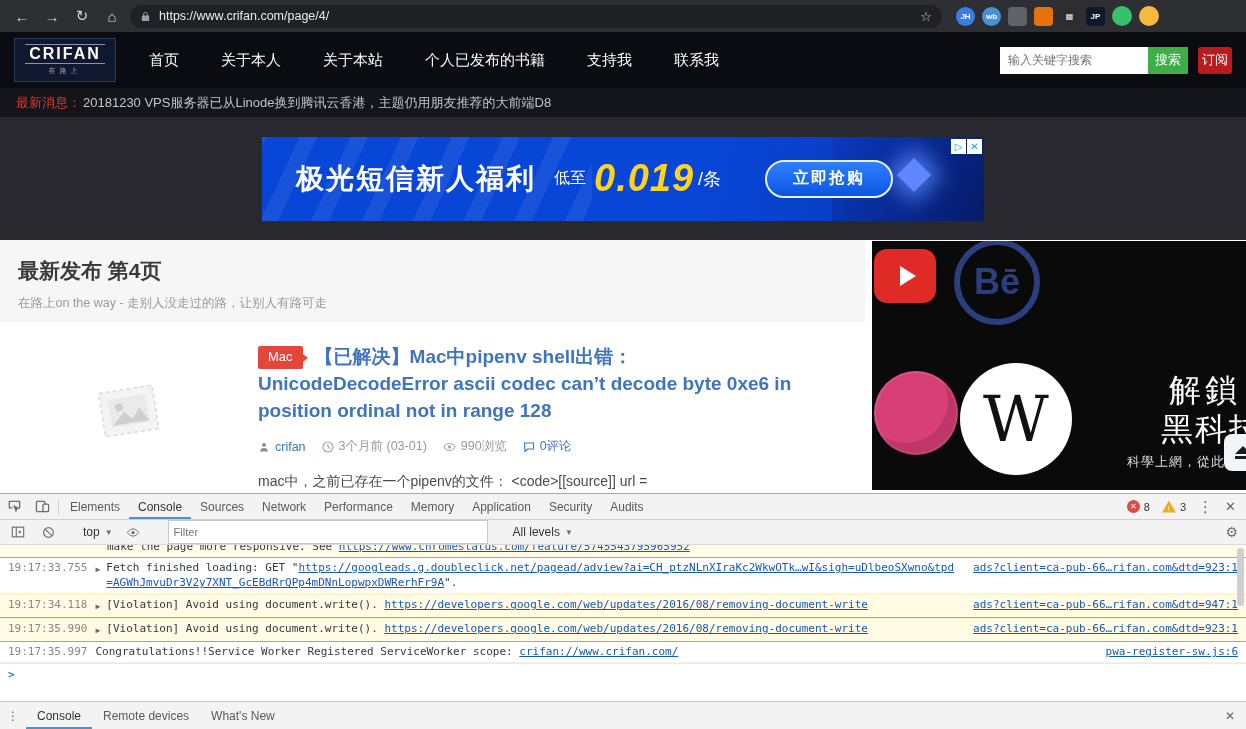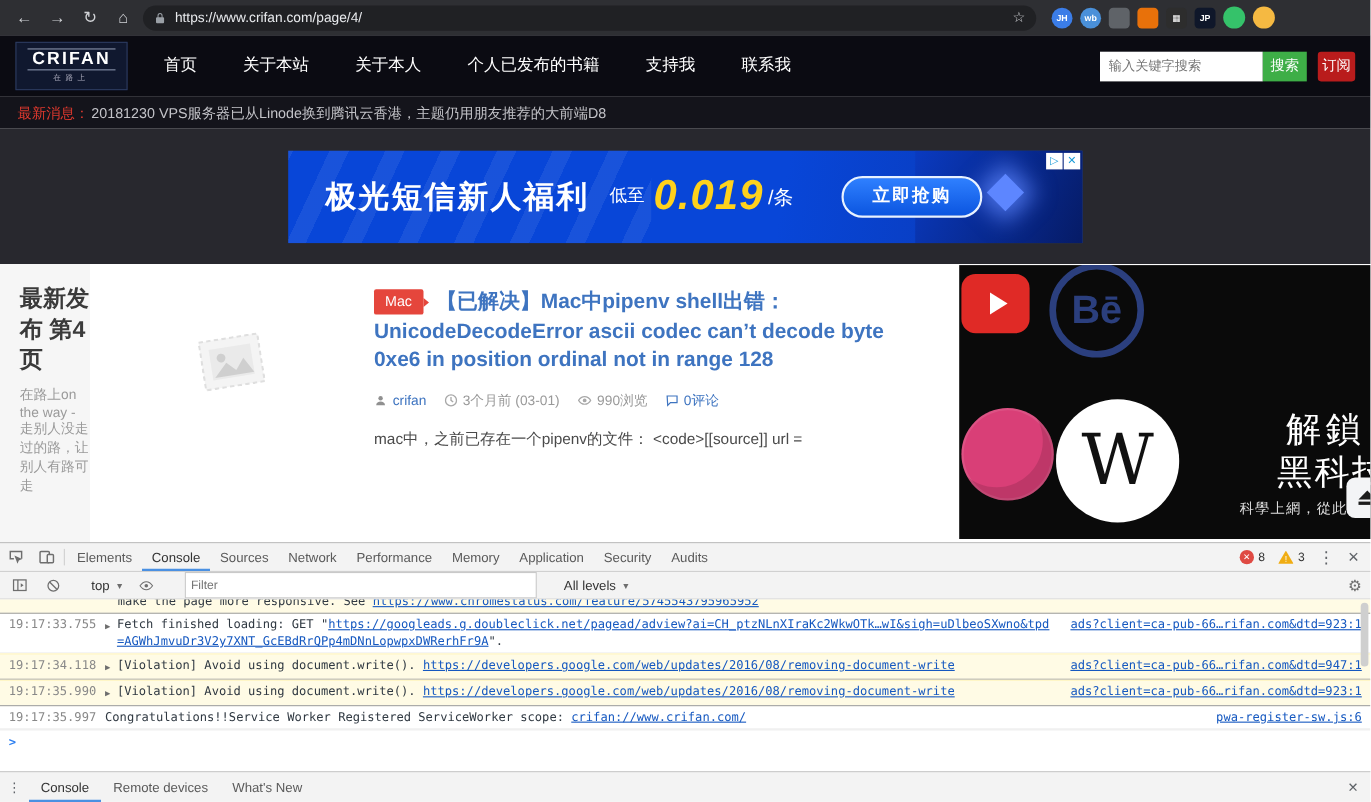--- a/index.html
+++ b/index.html
@@ -47,21 +47,21 @@
   .ad-low { color:#fff; font-size:16px; margin-left:18px; z-index:1; }
   .ad-price { color:#ffd21c; font-size:38px; font-weight:bold; font-style:italic; margin-left:8px; z-index:1; letter-spacing:1px; }
   .ad-unit { color:#fff; font-size:18px; margin-left:4px; z-index:1; }
   .ad-cta { margin-left:44px; z-index:1; height:38px; padding:0 26px; border:2px solid #e8f2ff; border-radius:19px;
      background:linear-gradient(#2f80ff,#0b55e0); color:#fff; font-size:16px; font-weight:bold; display:flex; align-items:center; cursor:pointer; letter-spacing:2px; }
   .ad-corner { position:absolute; top:2px; right:2px; display:flex; gap:1px; z-index:2; }
   .ad-corner .cbox { width:15px; height:15px; background:#fff; color:#1a9bd7; font-size:10px; display:flex; align-items:center; justify-content:center; cursor:pointer; }
 
   
   .content { flex:1 1 auto; min-height:0; display:flex; background:#fff; overflow:hidden; }
-  .left-col { flex:0 0 865px; display:flex; flex-direction:row; min-height:0; }
+  .left-col { flex:0 0 865px; display:flex; flex-direction:column; min-height:0; }
   .page-head { flex:0 0 82px; background:#f6f6f6; padding:17px 0 0 18px; }
   .page-title { font-size:21px; color:#3a3a3a; font-weight:600; }
   .page-subtitle { font-size:12.5px; color:#9a9a9a; margin-top:10px; }
   .article { flex:1; background:#fff; display:flex; padding-top:22px; min-height:0; }
   .thumb-col { flex:0 0 258px; display:flex; justify-content:center; align-items:flex-start; padding-top:44px; }
   .stamp { transform:rotate(-9deg); opacity:.95; }
   .article-body { flex:1; max-width:575px; padding-right:16px; }
   .article-title { font-size:19px; line-height:1.4; color:#3e74c0; font-weight:600; }
   .cat-badge { display:inline-block; background:#e5463c; color:#fff; font-size:13px; font-weight:normal; padding:2px 10px 3px; border-radius:2px; margin-right:12px; position:relative; top:-2px; }
   .cat-badge::after { content:""; position:absolute; right:-5px; top:50%; margin-top:-4px; border-top:4px solid transparent; border-bottom:4px solid transparent; border-left:5px solid #e5463c; }
@@ -155,22 +155,22 @@
     </div>
   </div>
 
   <div class="site-header">
     <div class="logo-box">
       <span class="logo-main">CRIFAN</span>
       <span class="logo-sub">在路上</span>
     </div>
     <div class="main-nav">
       <span class="nav-item">首页</span>
+      <span class="nav-item">关于本人</span>
       <span class="nav-item">关于本站</span>
-      <span class="nav-item">关于本人</span>
       <span class="nav-item">个人已发布的书籍</span>
       <span class="nav-item">支持我</span>
       <span class="nav-item">联系我</span>
     </div>
     <div class="header-right">
       <div class="search-wrap">
         <input class="search-input" placeholder="输入关键字搜索" style="">
         <button class="search-btn">搜索</button>
       </div>
       <button class="subscribe-btn">订阅</button>

